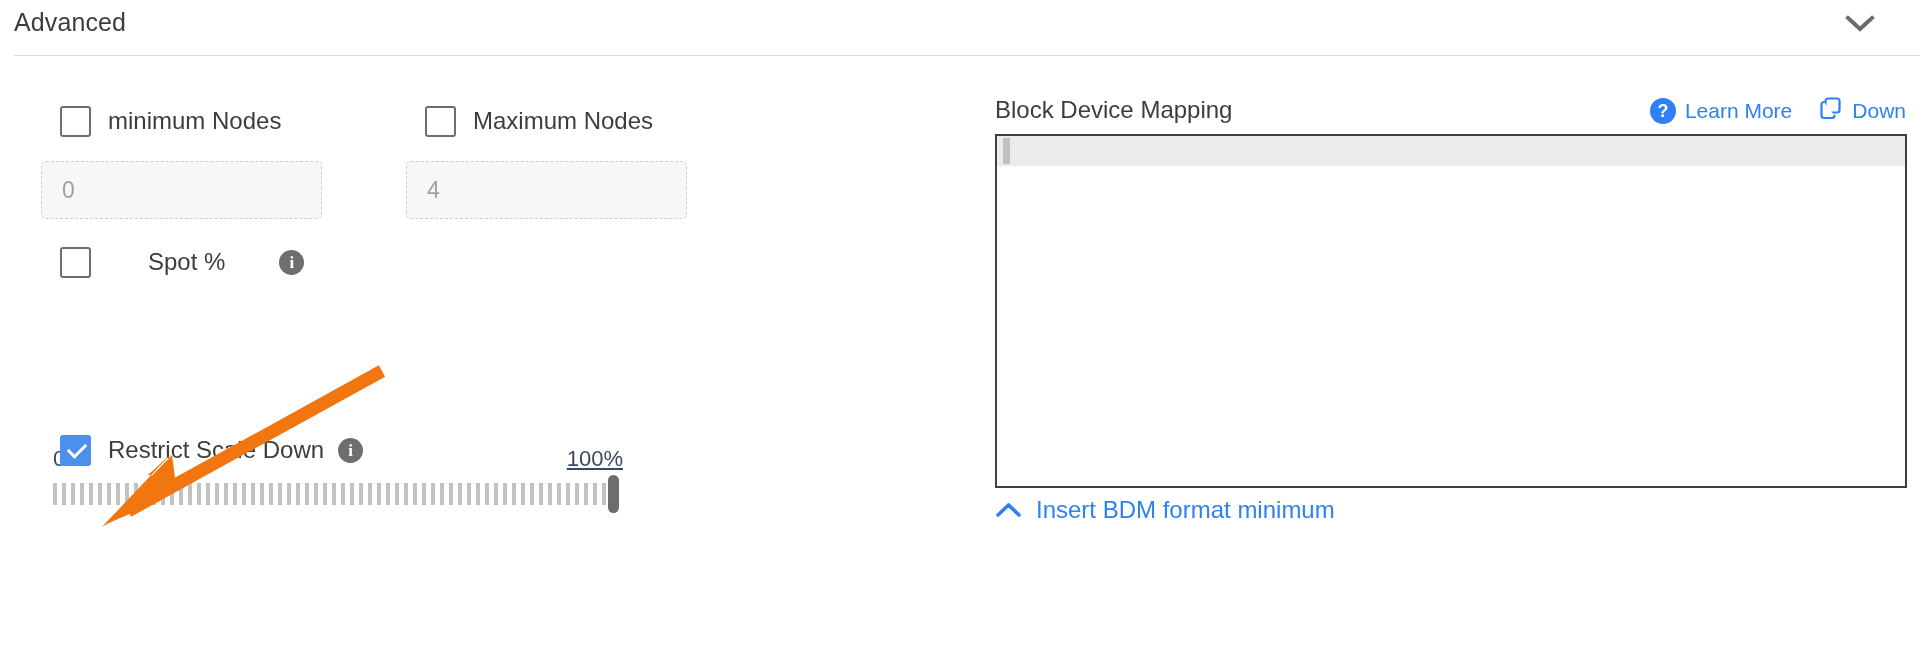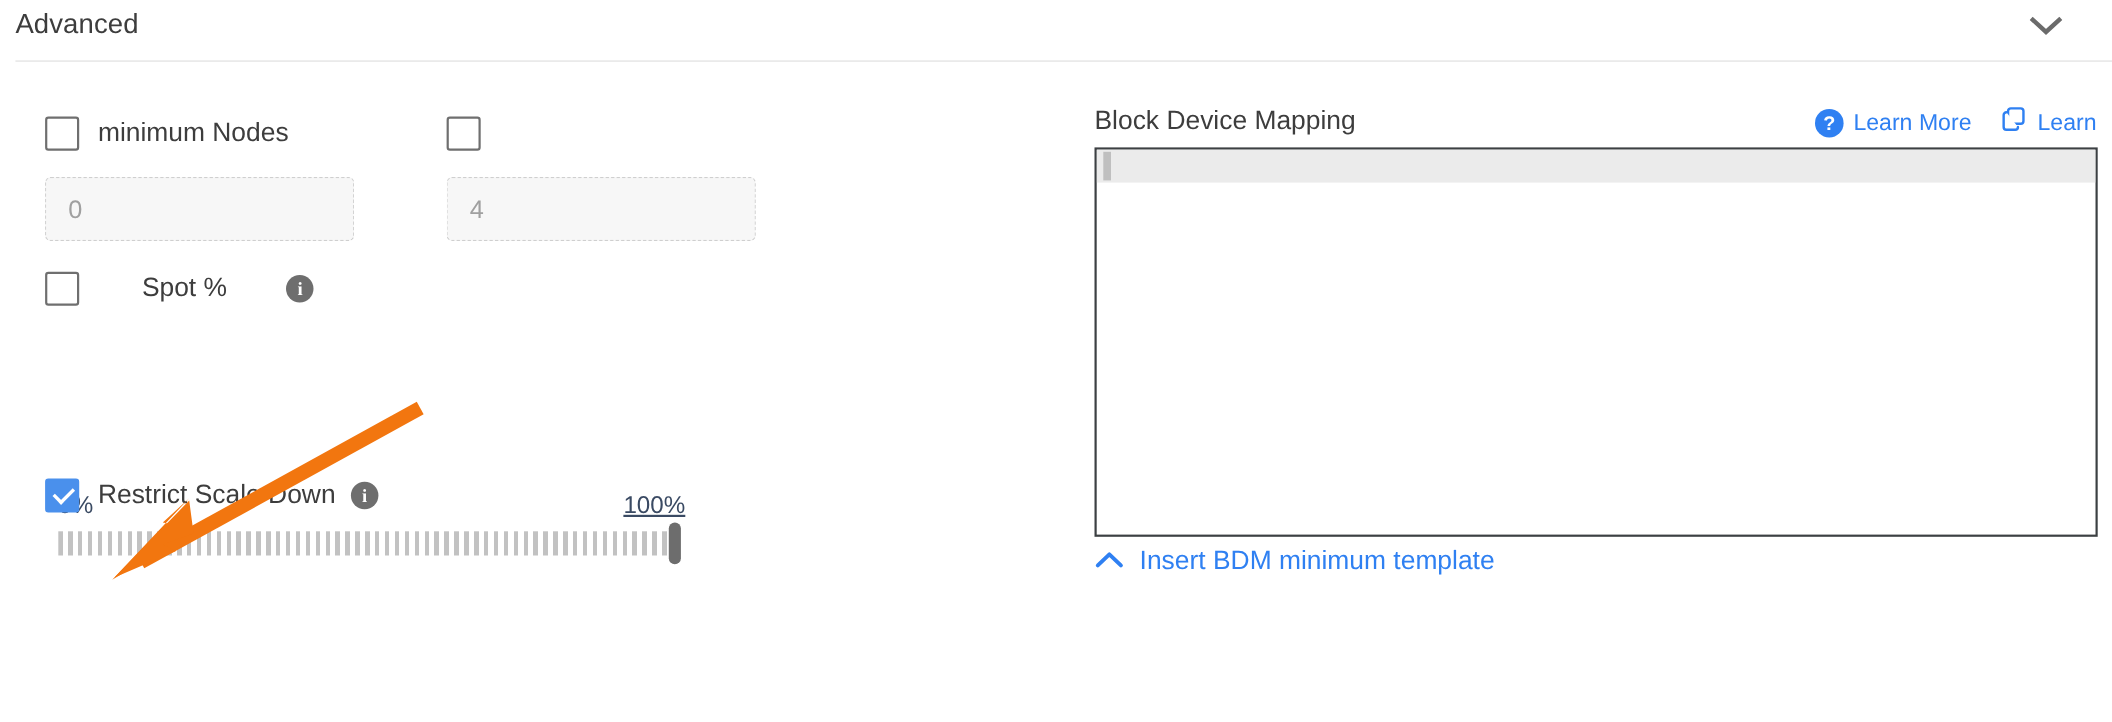--- a/index.html
+++ b/index.html
@@ -56,20 +56,21 @@
     position: absolute;
     left: 0; top: 56px;
     width: 990px; height: 600px;
   }
 
   .cb-row {
     position: absolute;
     display: flex;
     align-items: center;
     height: 36px;
+    margin-left: 19px;
   }
   .cb {
     width: 31px; height: 31px;
     border: 2px solid #6f6f6f;
     border-radius: 3px;
     background: #fff;
     flex: none;
     cursor: pointer;
     position: relative;
   }
@@ -270,20 +271,21 @@
   <div class="left-col">
 
     <div class="cb-row" style="left:41px; top:47px;">
       <div class="cb"></div>
       <span class="cb-label">minimum Nodes</span>
     </div>
     <input class="num-input" style="left: 41px; top: 105px; width: 281px;" type="text" placeholder="0">
 
     <div class="cb-row" style="left:406px; top:47px;">
       <div class="cb"></div>
+      <span class="cb-label">Maximum Nodes</span>
     </div>
     <input class="num-input" style="left: 406px; top: 105px; width: 281px;" type="text" placeholder="4">
 
     <div class="cb-row" style="left:41px; top:188px;gap:40px;">
       <div class="cb"></div>
       <span class="cb-label">Spot %</span>
       <span class="info-icon">i</span>
     </div>
 
     <div class="slider-wrap">
@@ -312,37 +314,37 @@
         <span>Learn More</span>
       </a>
       <a class="action-link">
         <span>
           <svg width="25" height="25" viewBox="0 0 25 25">
             <rect x="7.5" y="2.5" width="14" height="14" rx="2.5" fill="none" stroke="#2f80f2" stroke-width="2.2"></rect>
             <path d="M16.5 19.5 a2.5 2.5 0 0 1 -2.5 2.5 H6 a2.5 2.5 0 0 1 -2.5 -2.5 V8.5
                      a2.5 2.5 0 0 1 2.5 -2.5" fill="#fff" stroke="#2f80f2" stroke-width="2.2" stroke-linecap="round"></path>
           </svg>
         </span>
-        <span>Learn</span>
+        <span>Down</span>
       </a>
     </div>
 
     <div class="editor">
       <div class="editor-activeline"></div>
       <div class="editor-gutter-cursor"></div>
       <div style="position:absolute;left:22px;top:3px;font-family:'Liberation Mono',monospace;font-size:17px;color:#333;white-space:pre;"></div>
     </div>
 
     <div class="insert-tpl">
       <span>
         <svg width="27" height="16" viewBox="0 0 27 16">
           <polyline points="3,13 13.5,3 24,13" fill="none" stroke="#2f80f2" stroke-width="3.6" stroke-linecap="round" stroke-linejoin="round"></polyline>
         </svg>
       </span>
-      <span>Insert BDM minimum template</span>
+      <span>Insert BDM format minimum</span>
     </div>
   </div>
 
   <svg class="annotation">
     <g>
       <path d="M382 371 L128 511" stroke="#f2760f" stroke-width="13" stroke-linecap="butt" fill="none"></path>
       <path d="M102 527 L152 497 L138 493 L170 479 L148 475 L172 453 Z" fill="#f2760f"></path>
       <path d="M104 525 L172 455 L176 485 L148 495 L160 501 Z" fill="#f2760f"></path>
     </g>
   </svg>

